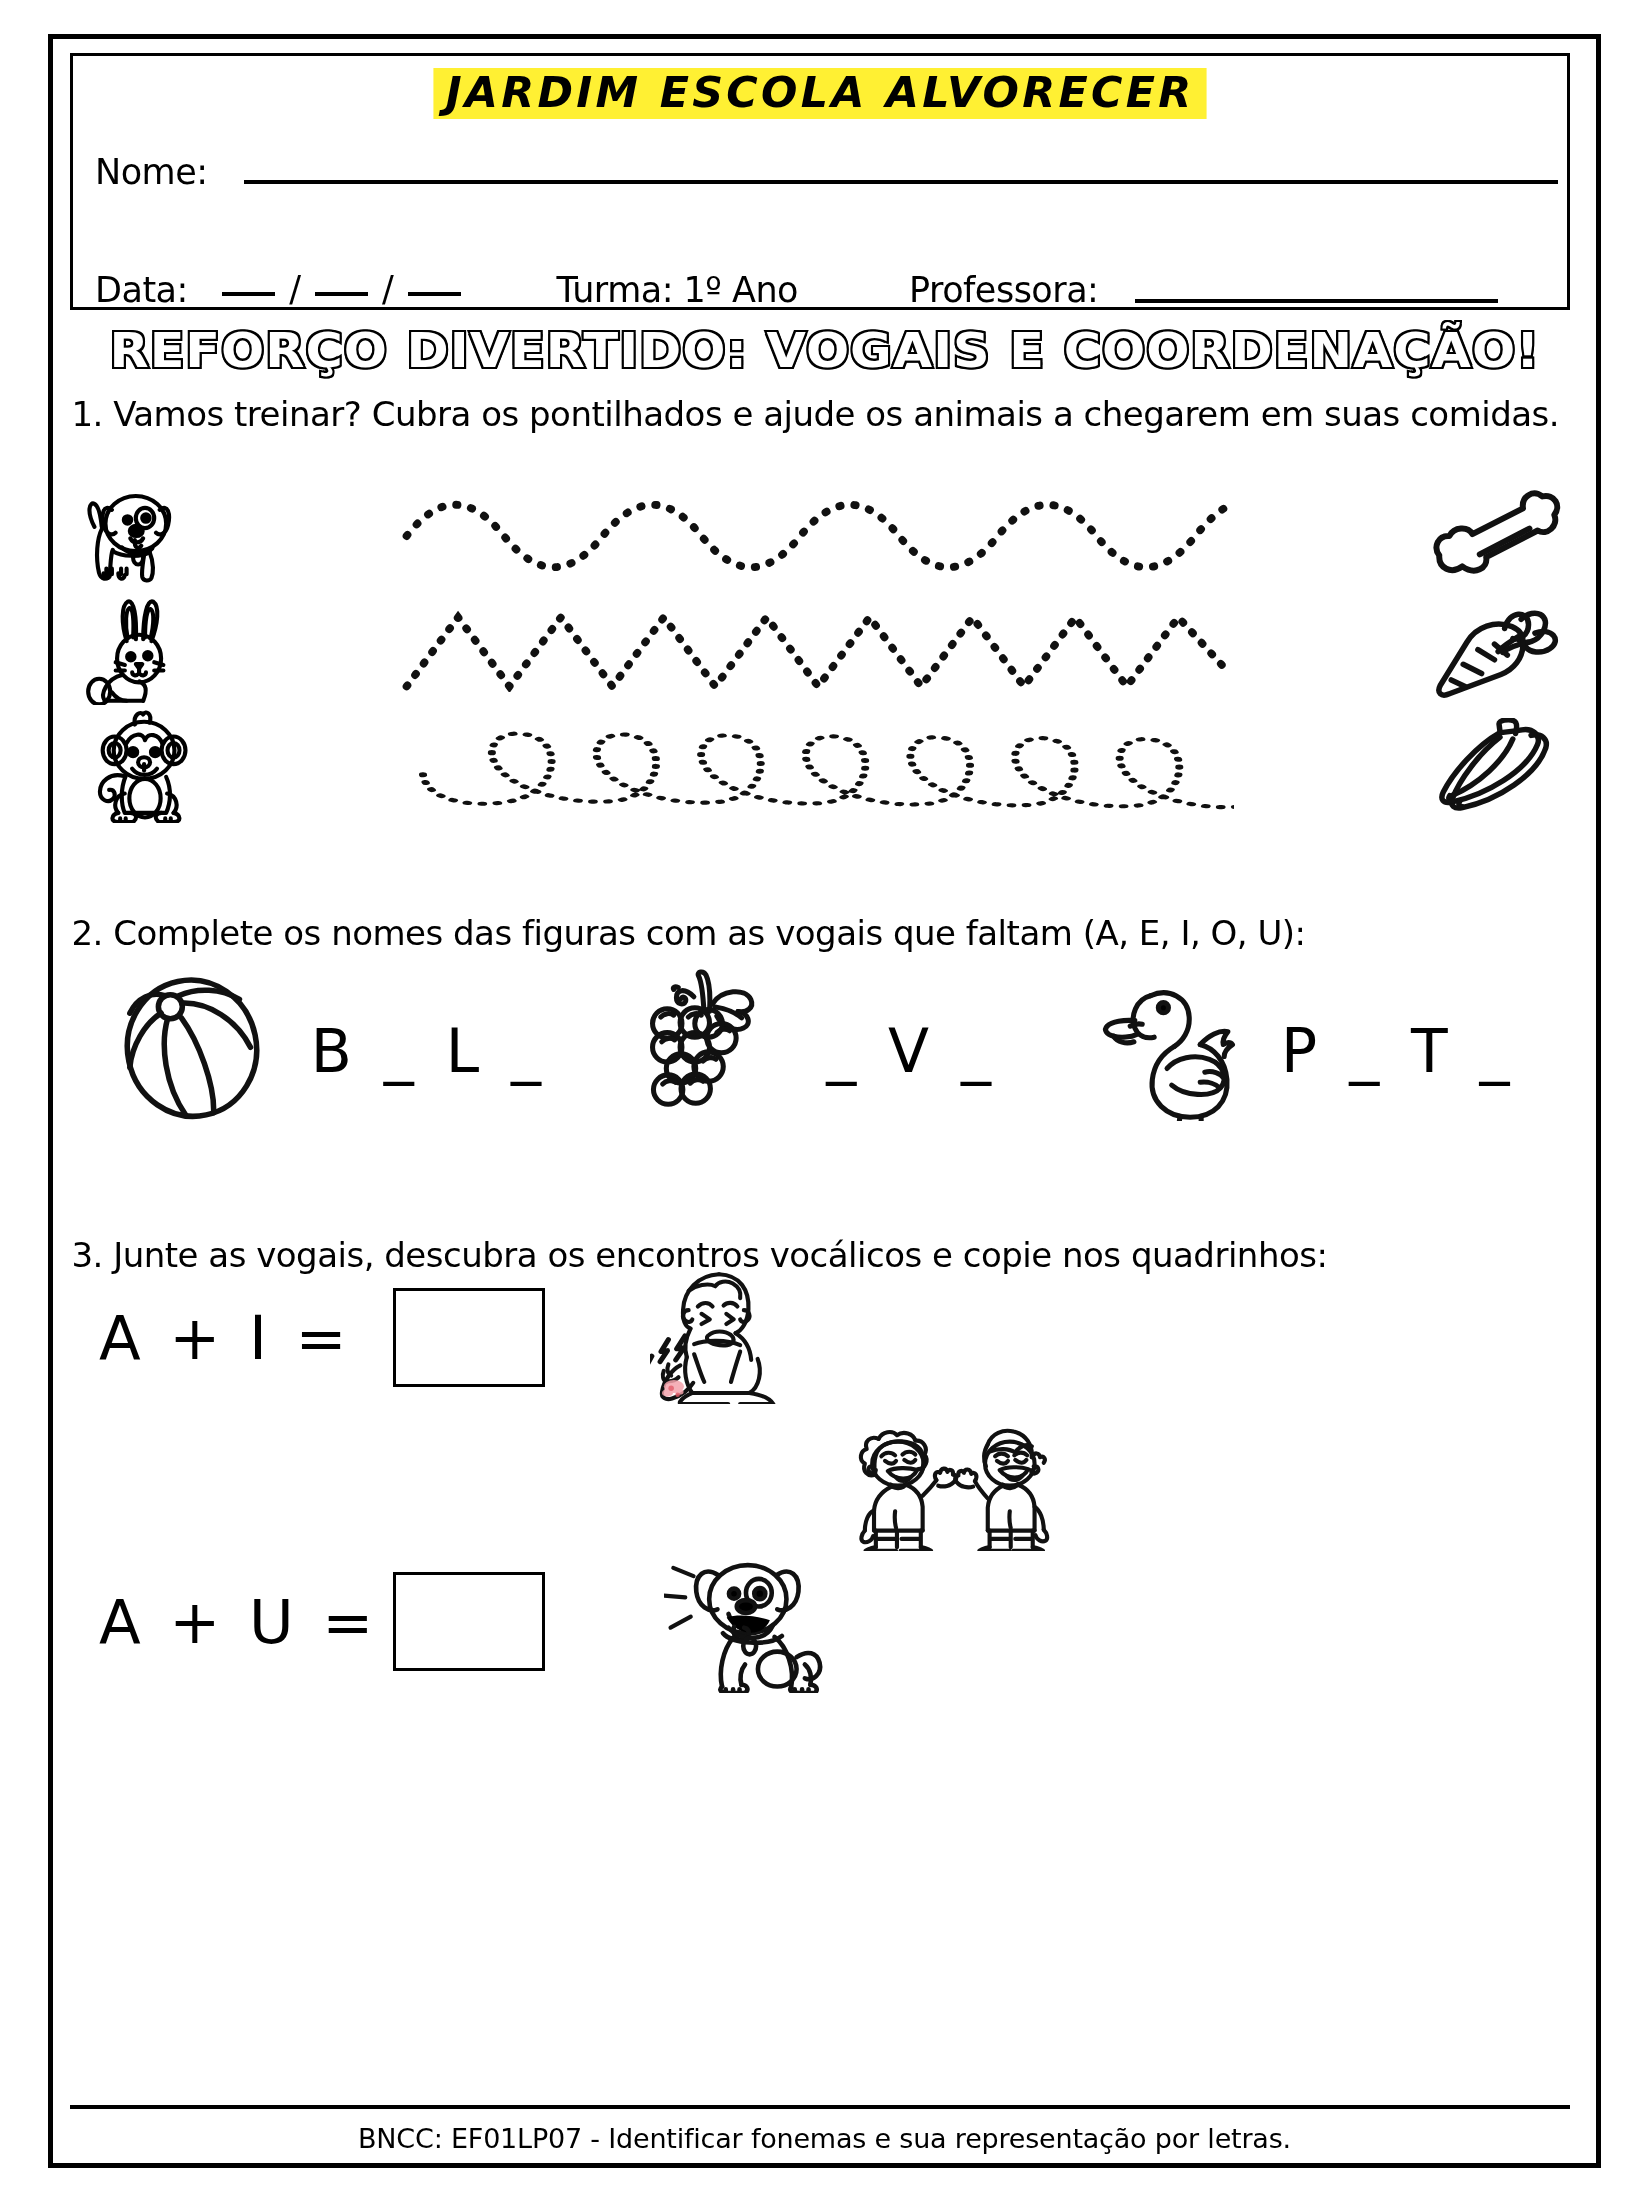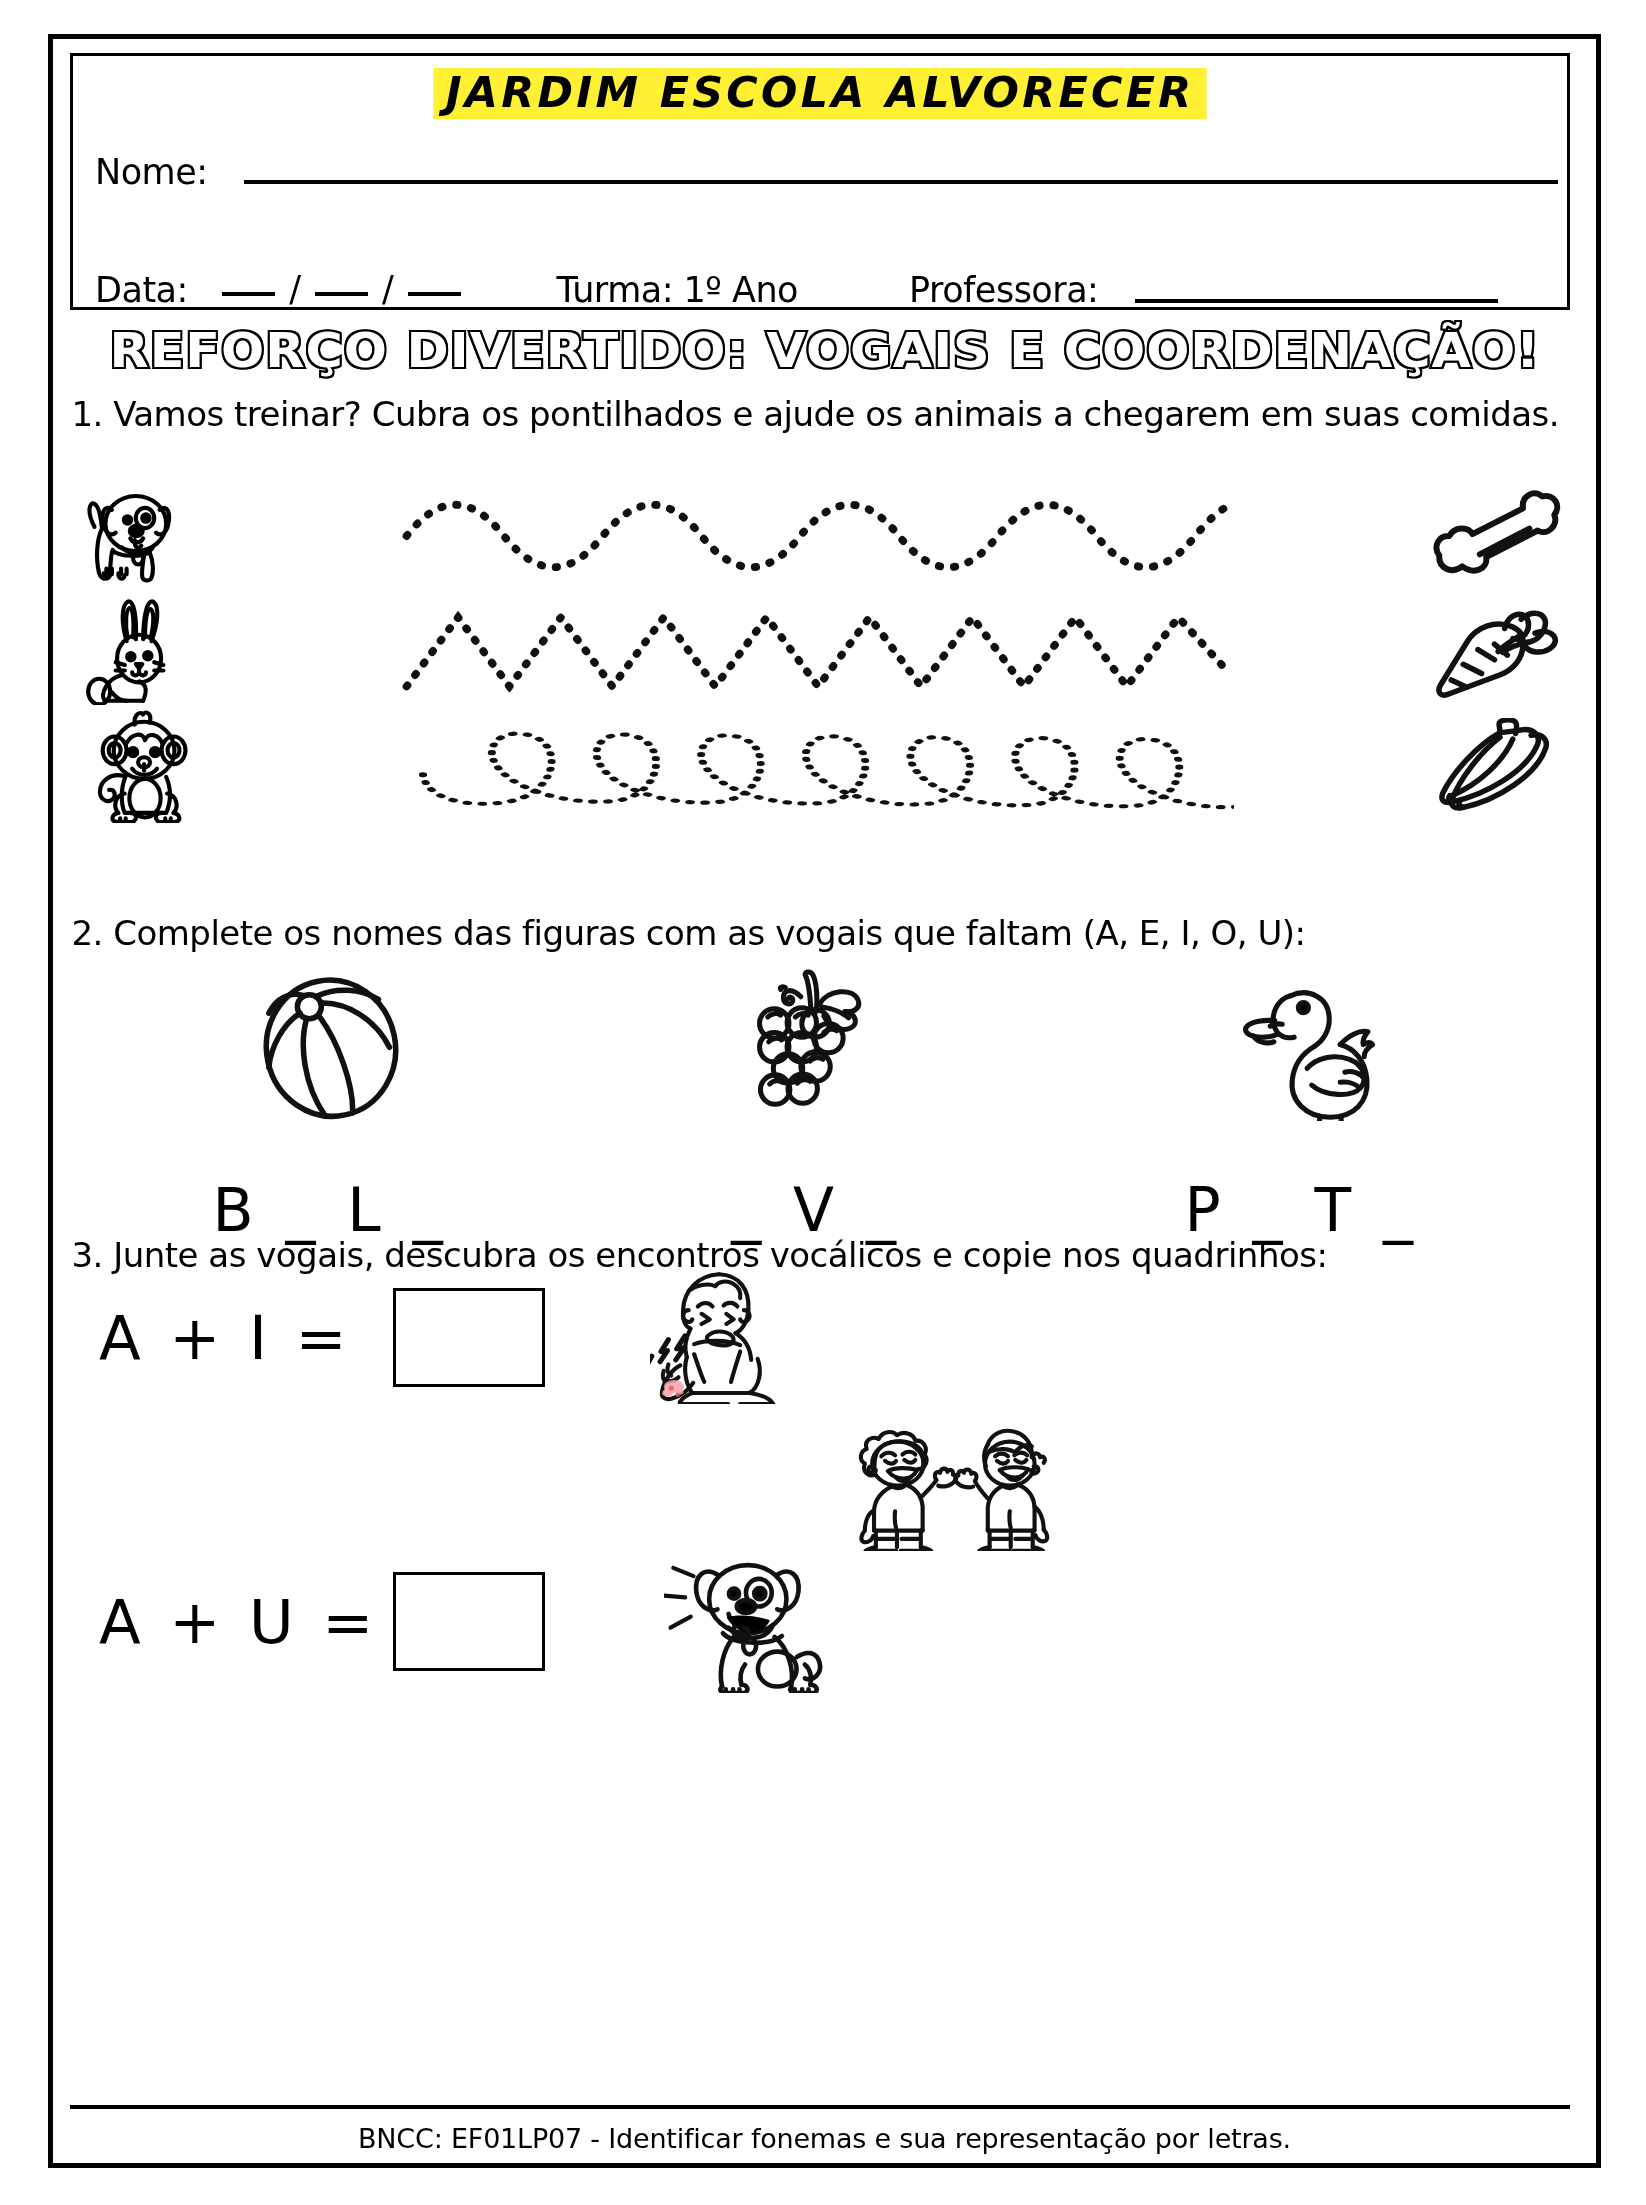--- a/index.html
+++ b/index.html
@@ -85,21 +85,21 @@
   .trace-row .animal{width:184px;display:flex;justify-content:center;align-items:center;}
   .trace-row .path{flex:1;display:flex;align-items:center;justify-content:center;}
   .trace-row .food{width:193px;display:flex;justify-content:center;align-items:center;}
   .trace-row svg{display:block;}
 
   
   .fig-row{
     position:absolute;top:930px;left:18.4px;width:1489px;
     display:flex;justify-content:space-around;align-items:flex-end;
   }
-  .fig-cell{display:flex;flex-direction:column;align-items:center;gap:43px;}
+  .fig-cell{display:flex;flex-direction:row;align-items:center;gap:43px;}
   .fig-cell .art{height:152px;display:flex;align-items:flex-end;justify-content:center;}
   .fig-word{
     margin-top:11px;font-family:"DejaVu Sans", sans-serif;
     font-size:60px;font-weight:400;letter-spacing:6.4px;
     white-space:pre;
   }
 
   
   .eq-area{position:absolute;top:1236px;left:18.4px;width:1489px;height:441px;}
   .eq-row{

